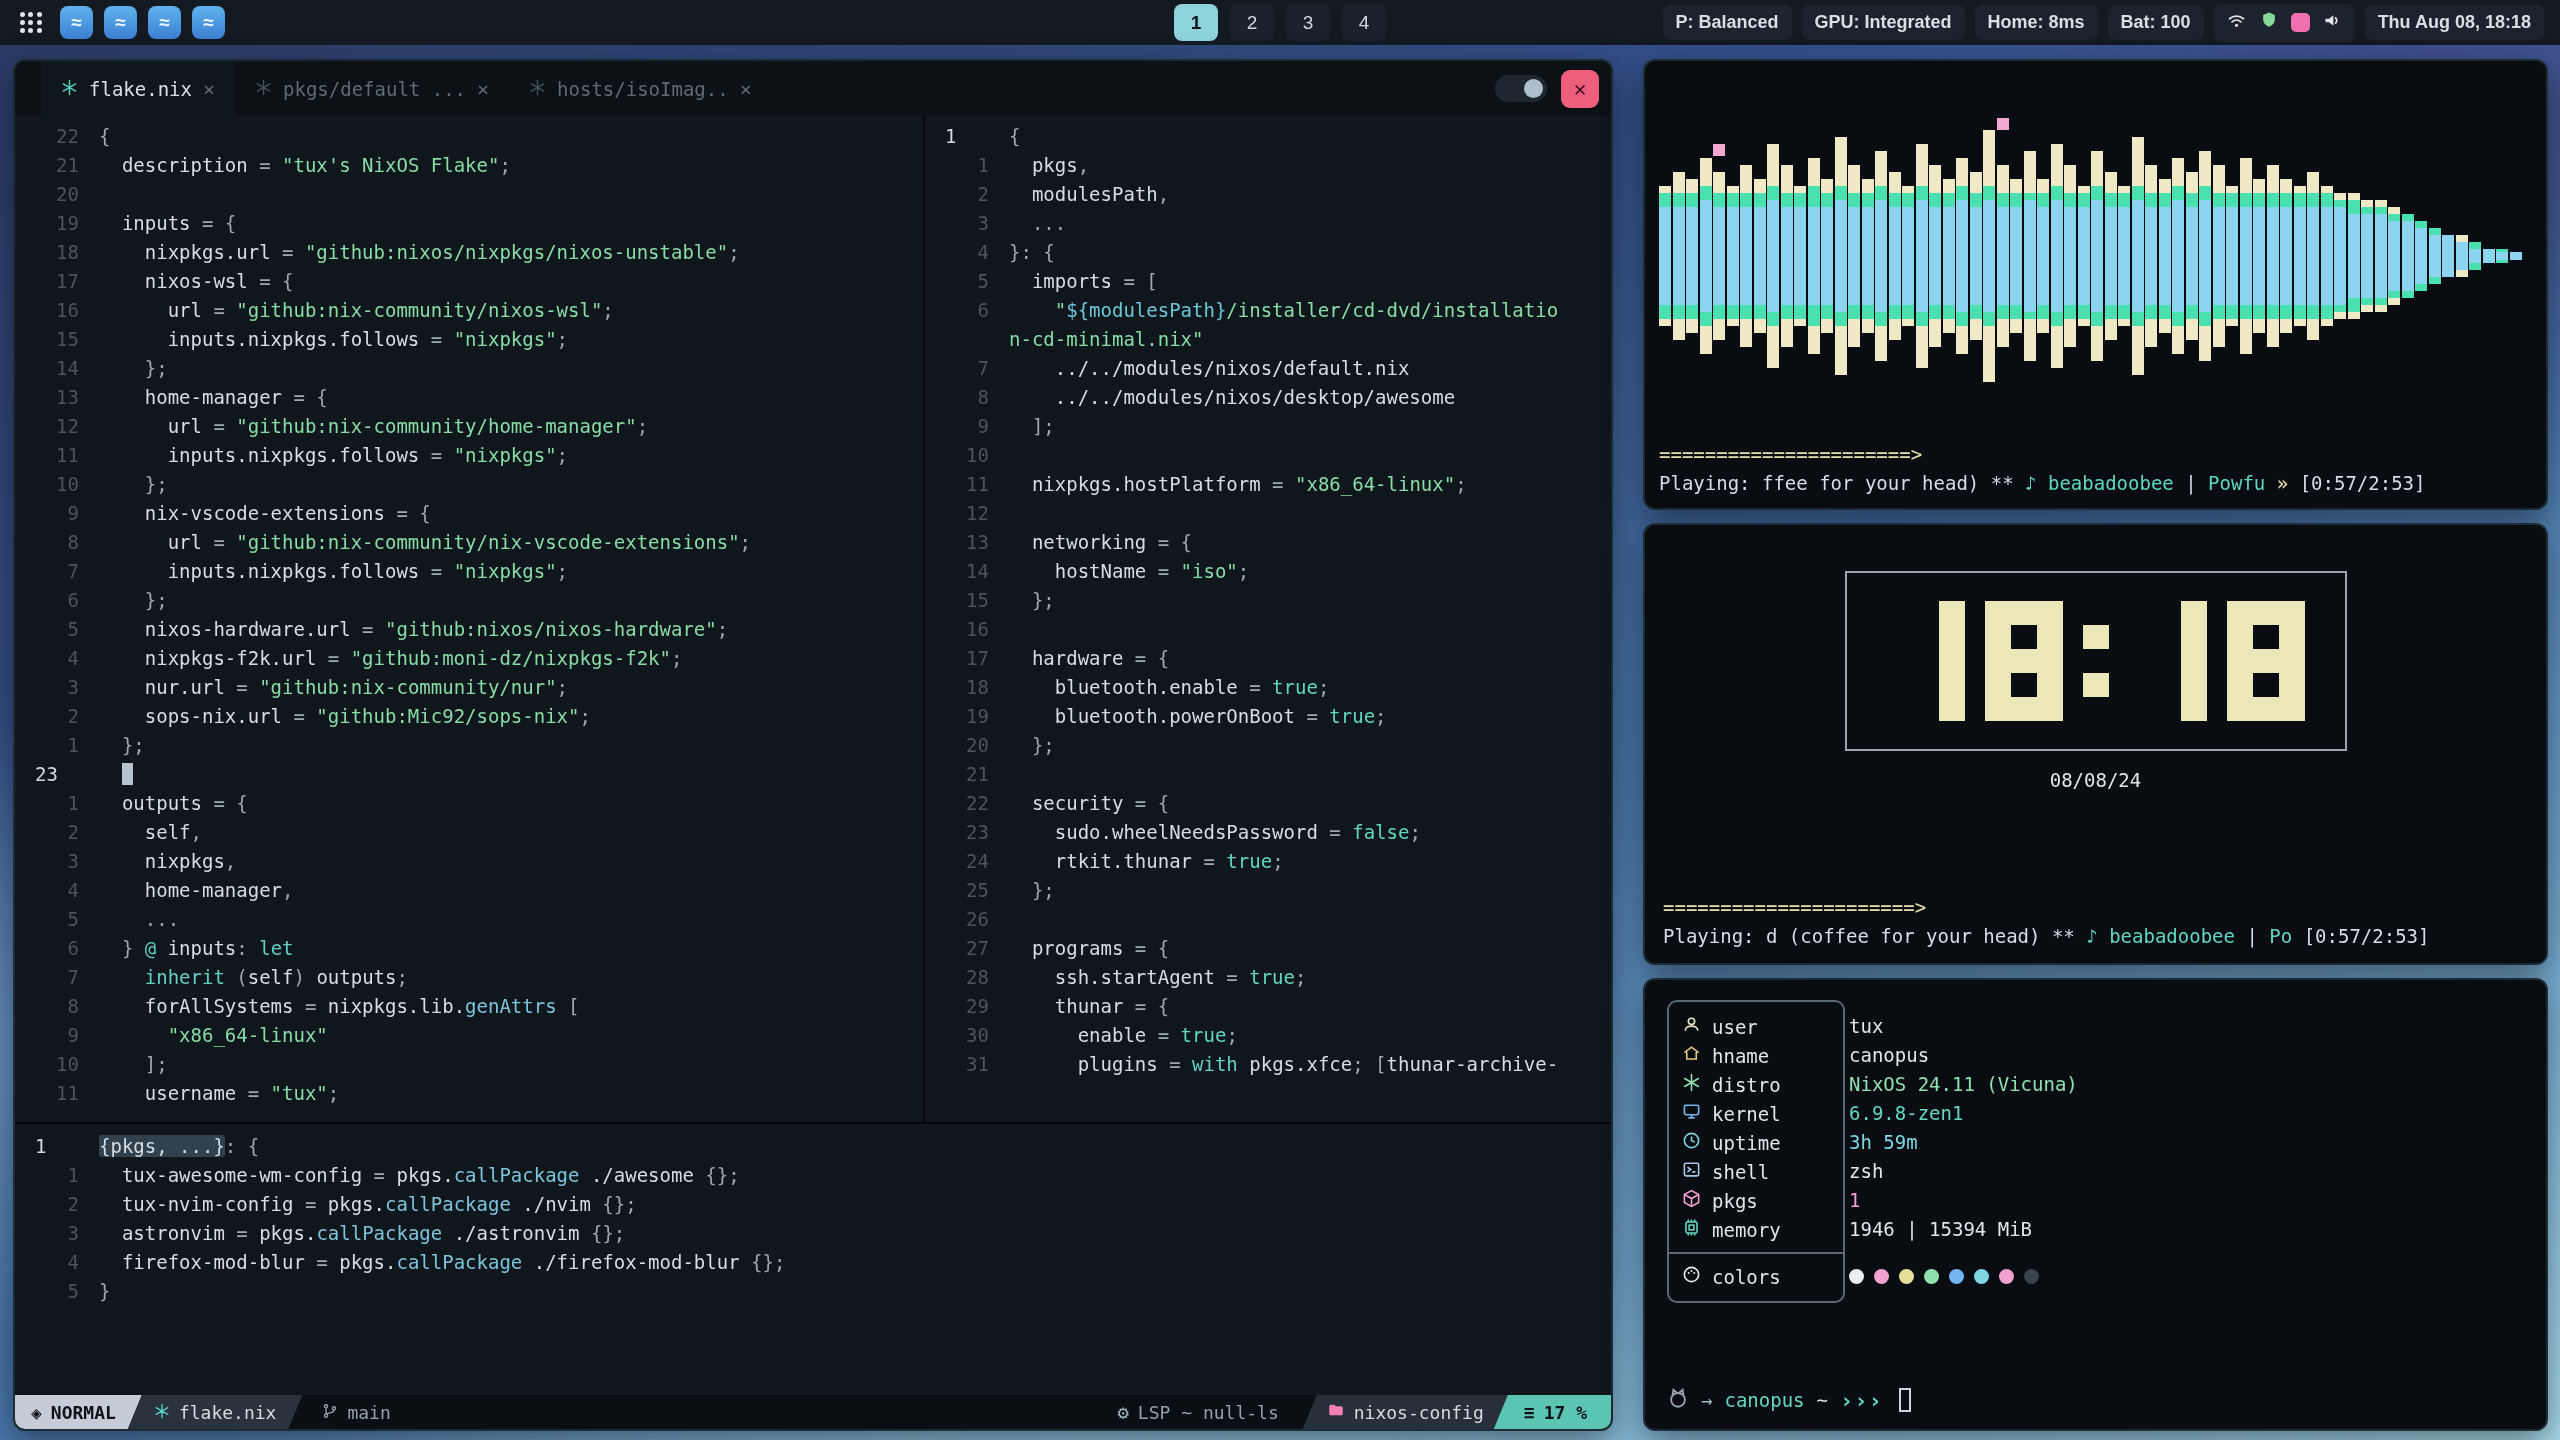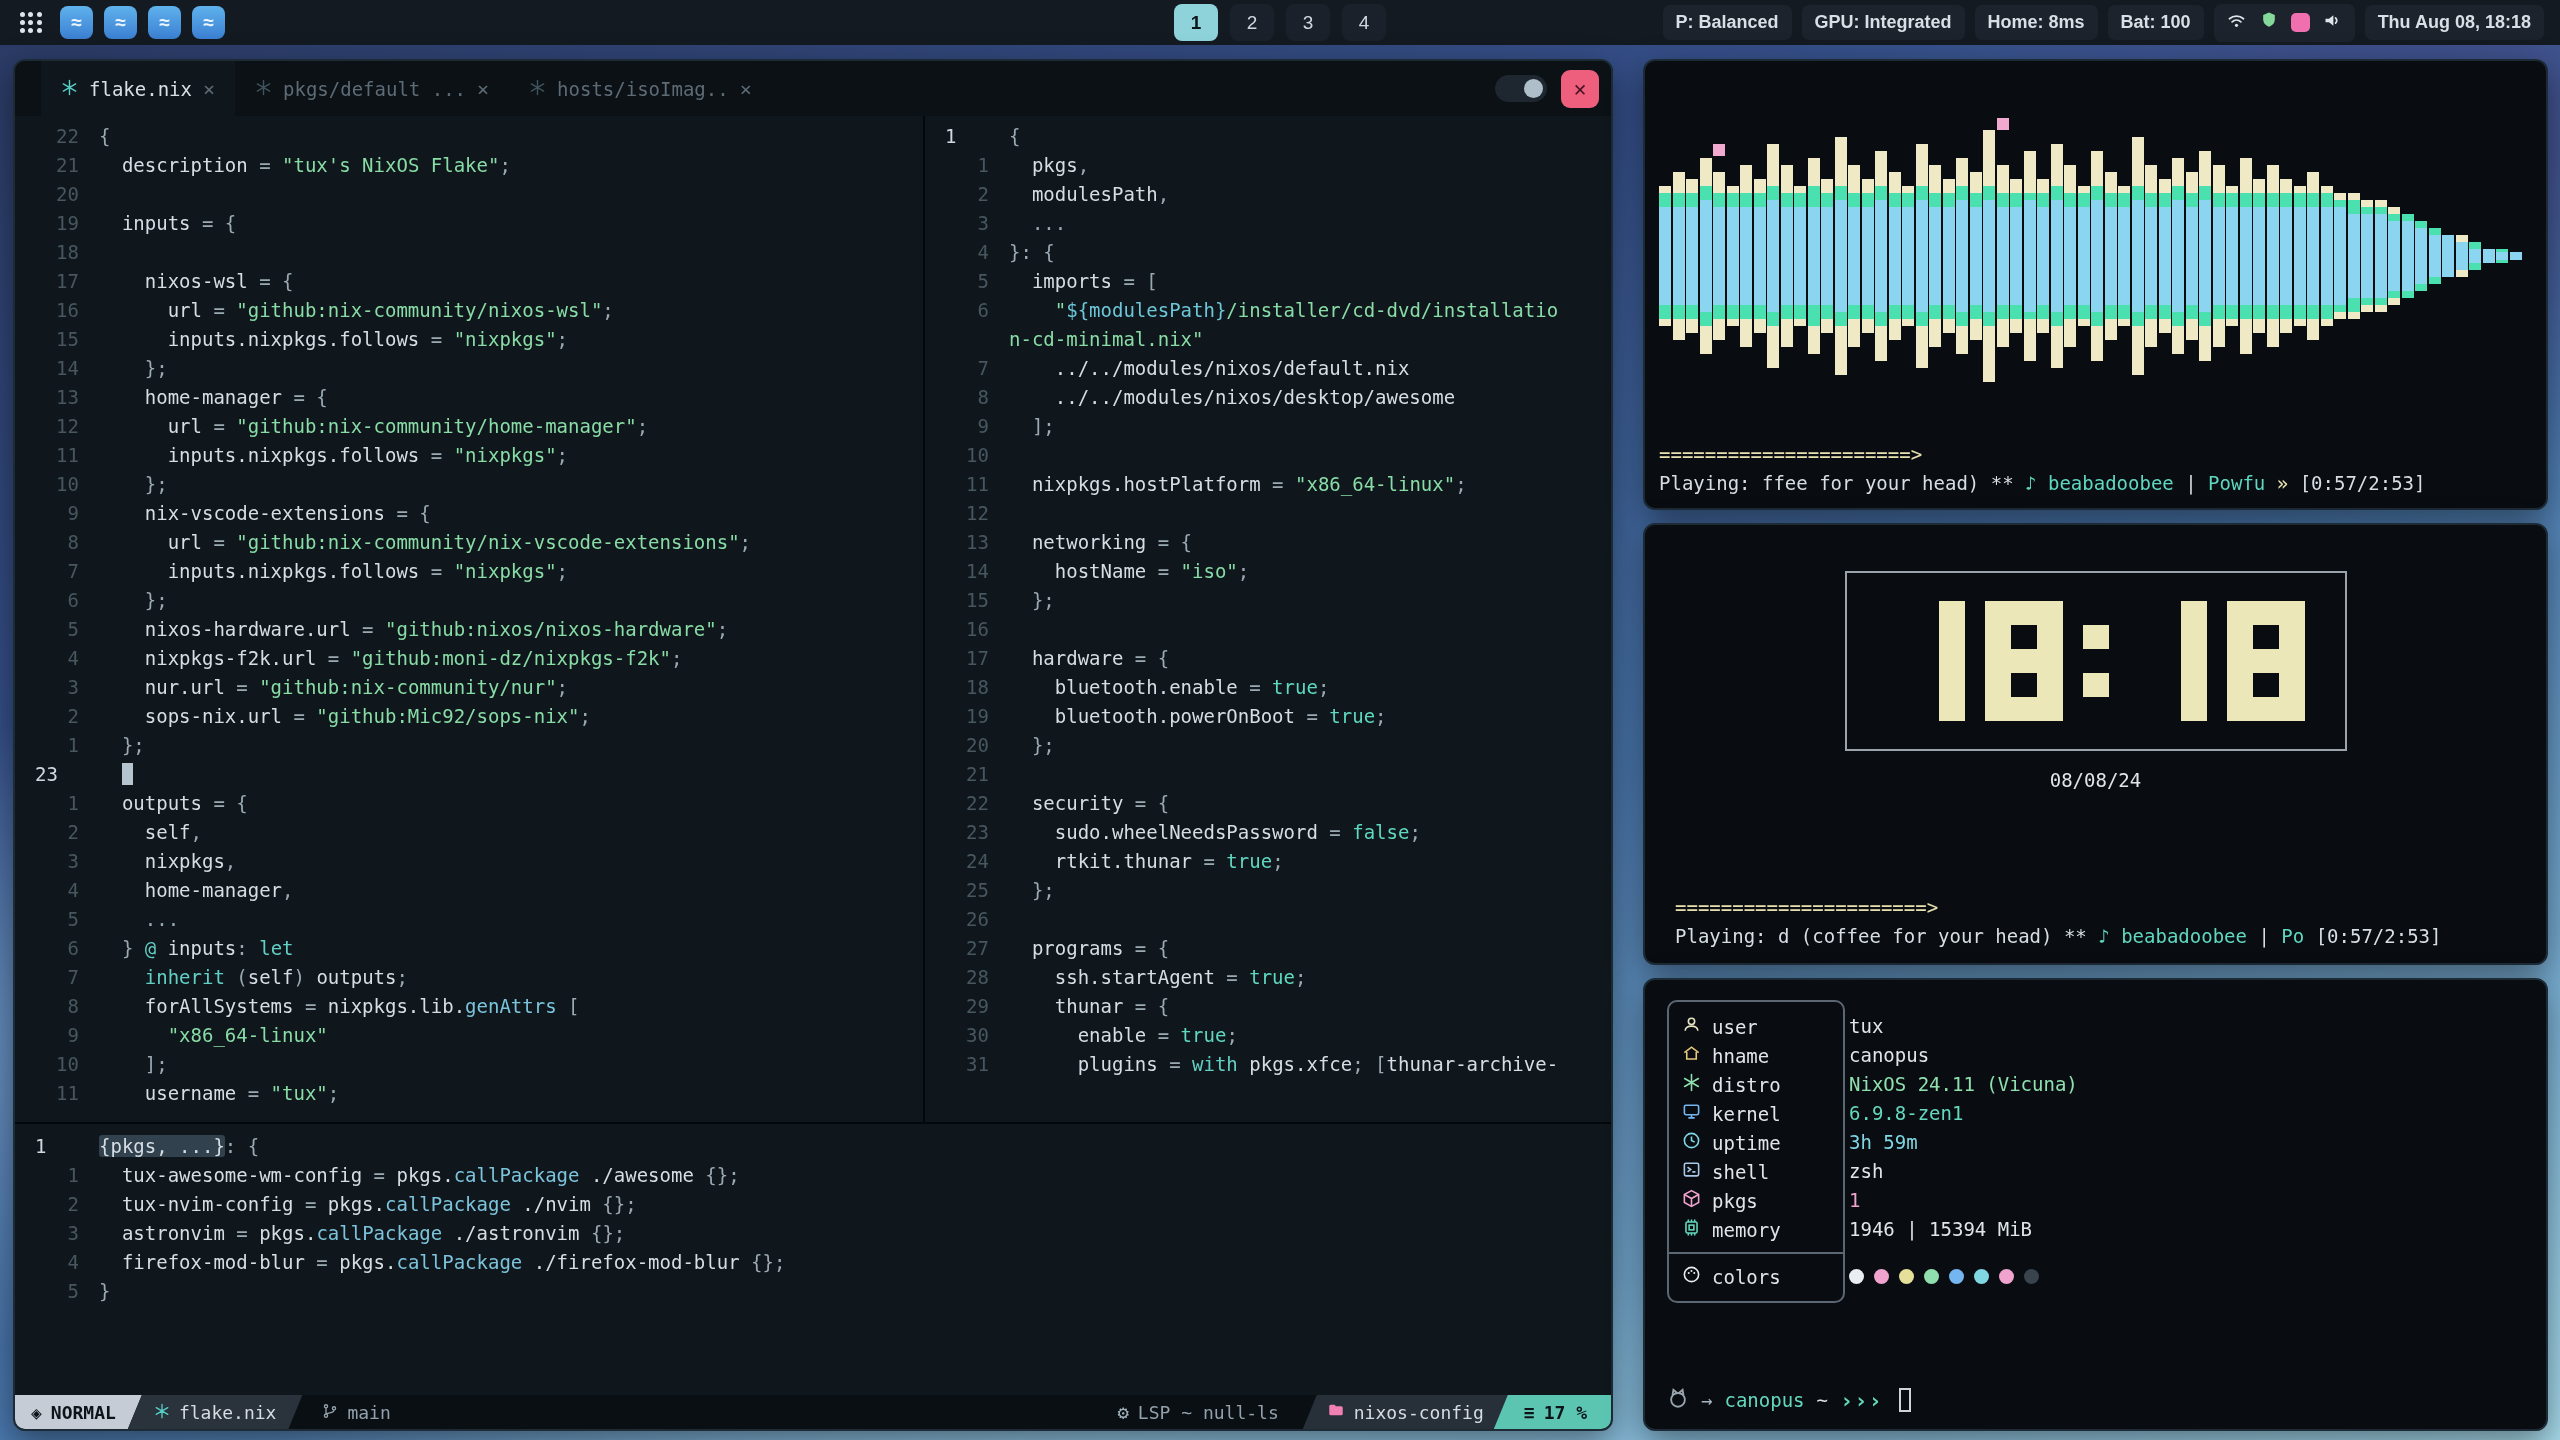--- a/index.html
+++ b/index.html
@@ -88,21 +88,21 @@
     clip-path:polygon(14px 0,100% 0,100% 100%,0 100%); }
   .seg-pct{ background:#5cc5b2; color:#0d1319; font-weight:bold; margin-left:-14px; padding:0 24px 0 30px;
     clip-path:polygon(14px 0,100% 0,100% 100%,0 100%); }
   .gear{ color:#9fb0ba; font-size:19px; }
   
   .viz-win{ left:1643px; top:59px; width:905px; height:451px; display:flex; flex-direction:column; padding:10px 14px; }
   .viz-area{ position:relative; flex:1; overflow:hidden; }
   .vcol{ position:absolute; width:12px; }
   .sepline{ color:#e7e0ae; height:29px; line-height:29px; }
   .playline{ height:29px; line-height:29px; white-space:pre; overflow:hidden; }
-  .clock-win{ left:1643px; top:523px; width:905px; height:442px; display:flex; flex-direction:column; padding:12px 30px; }
+  .clock-win{ left:1643px; top:523px; width:905px; height:442px; display:flex; flex-direction:column; padding:12px 18px; }
   .clock-frame{ margin:34px auto 0; border:2px solid #9ba4ab; padding:28px 40px; }
   .clock-digits{ display:flex; gap:20px; }
   .digit{ display:grid; grid-template-columns:repeat(3,26px); grid-auto-rows:24px; }
   .digit.colon{ grid-template-columns:26px; }
   .cell{ } .cell.on{ background:#ece7b8; }
   .clock-date{ text-align:center; margin-top:18px; }
   .spacer{ flex:1; }
   .fetch-win{ left:1643px; top:978px; width:905px; height:453px; display:flex; flex-direction:column; padding:20px 22px 14px; }
   .fetch-grid{ display:flex; gap:4px; }
   .fetch-box{ border:2px solid #5b6773; border-radius:10px; padding:10px 0; width:178px; flex:none; }
@@ -209,21 +209,21 @@
         <div class="closebtn">✕</div>
       </div>
     </div>
     <div class="code-region">
       <div class="top-panes">
         <div class="pane pane-left" id="pane-left">
             <div class="cl"><span class="ln">22</span><span class="ct"><span class="tk-pun">{</span></span></div>
             <div class="cl"><span class="ln">21</span><span class="ct"><span class="tk-fg">  description </span><span class="tk-pun">= </span><span class="tk-str">"tux's NixOS Flake"</span><span class="tk-pun">;</span></span></div>
             <div class="cl"><span class="ln">20</span><span class="ct"></span></div>
             <div class="cl"><span class="ln">19</span><span class="ct"><span class="tk-fg">  inputs </span><span class="tk-pun">= {</span></span></div>
-            <div class="cl"><span class="ln">18</span></div>
+            <div class="cl"><span class="ln">18</span><span class="ct"><span class="tk-fg">    nixpkgs.url </span><span class="tk-pun">= </span><span class="tk-str">"github:nixos/nixpkgs/nixos-unstable"</span><span class="tk-pun">;</span></span></div>
             <div class="cl"><span class="ln">17</span><span class="ct"><span class="tk-fg">    nixos-wsl </span><span class="tk-pun">= {</span></span></div>
             <div class="cl"><span class="ln">16</span><span class="ct"><span class="tk-fg">      url </span><span class="tk-pun">= </span><span class="tk-str">"github:nix-community/nixos-wsl"</span><span class="tk-pun">;</span></span></div>
             <div class="cl"><span class="ln">15</span><span class="ct"><span class="tk-fg">      inputs.nixpkgs.follows </span><span class="tk-pun">= </span><span class="tk-str">"nixpkgs"</span><span class="tk-pun">;</span></span></div>
             <div class="cl"><span class="ln">14</span><span class="ct"><span class="tk-pun">    };</span></span></div>
             <div class="cl"><span class="ln">13</span><span class="ct"><span class="tk-fg">    home-manager </span><span class="tk-pun">= {</span></span></div>
             <div class="cl"><span class="ln">12</span><span class="ct"><span class="tk-fg">      url </span><span class="tk-pun">= </span><span class="tk-str">"github:nix-community/home-manager"</span><span class="tk-pun">;</span></span></div>
             <div class="cl"><span class="ln">11</span><span class="ct"><span class="tk-fg">      inputs.nixpkgs.follows </span><span class="tk-pun">= </span><span class="tk-str">"nixpkgs"</span><span class="tk-pun">;</span></span></div>
             <div class="cl"><span class="ln">10</span><span class="ct"><span class="tk-pun">    };</span></span></div>
             <div class="cl"><span class="ln">9</span><span class="ct"><span class="tk-fg">    nix-vscode-extensions </span><span class="tk-pun">= {</span></span></div>
             <div class="cl"><span class="ln">8</span><span class="ct"><span class="tk-fg">      url </span><span class="tk-pun">= </span><span class="tk-str">"github:nix-community/nix-vscode-extensions"</span><span class="tk-pun">;</span></span></div>

